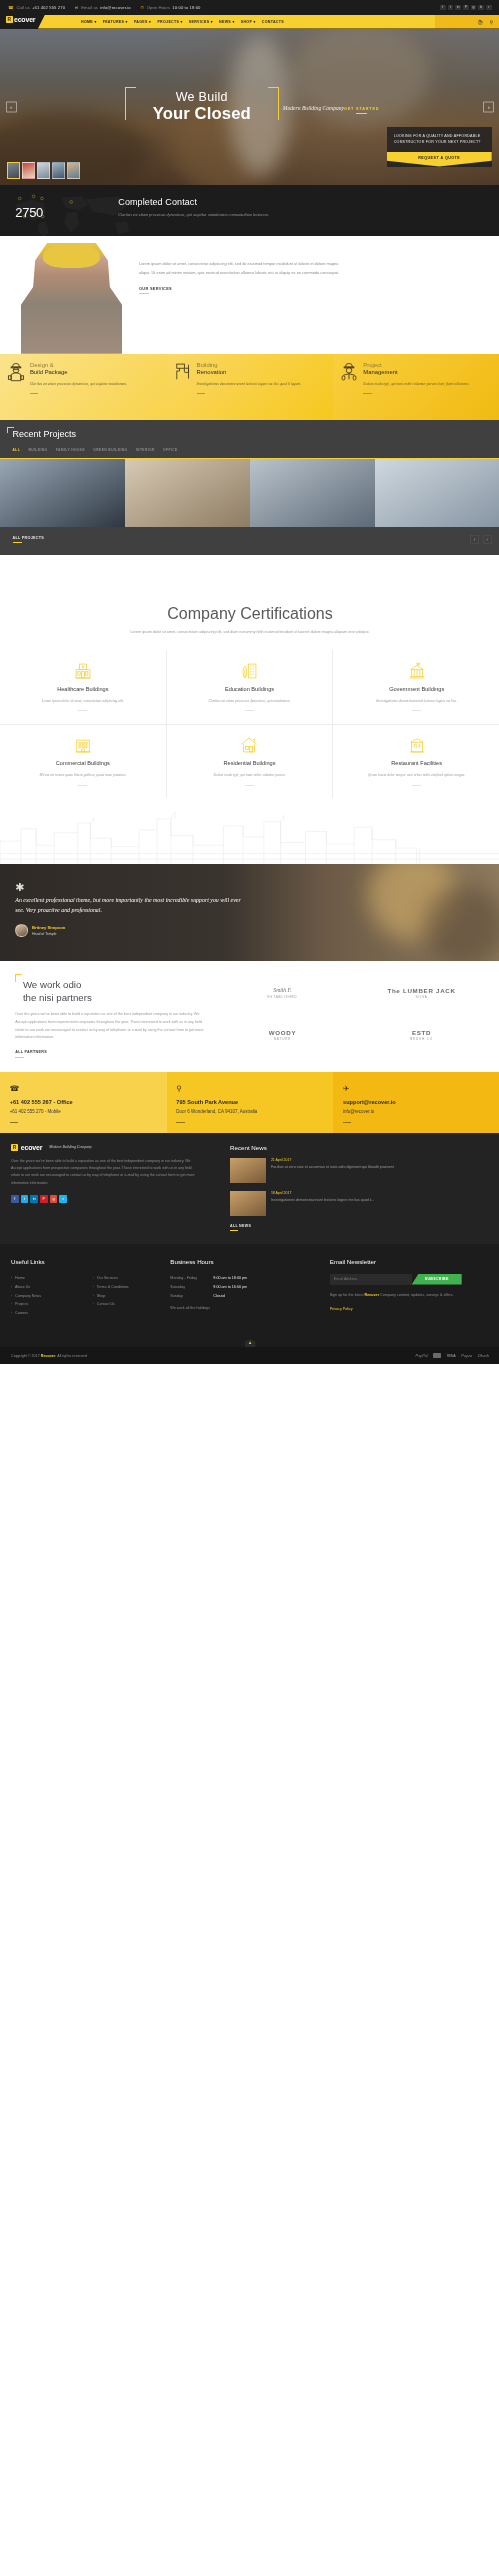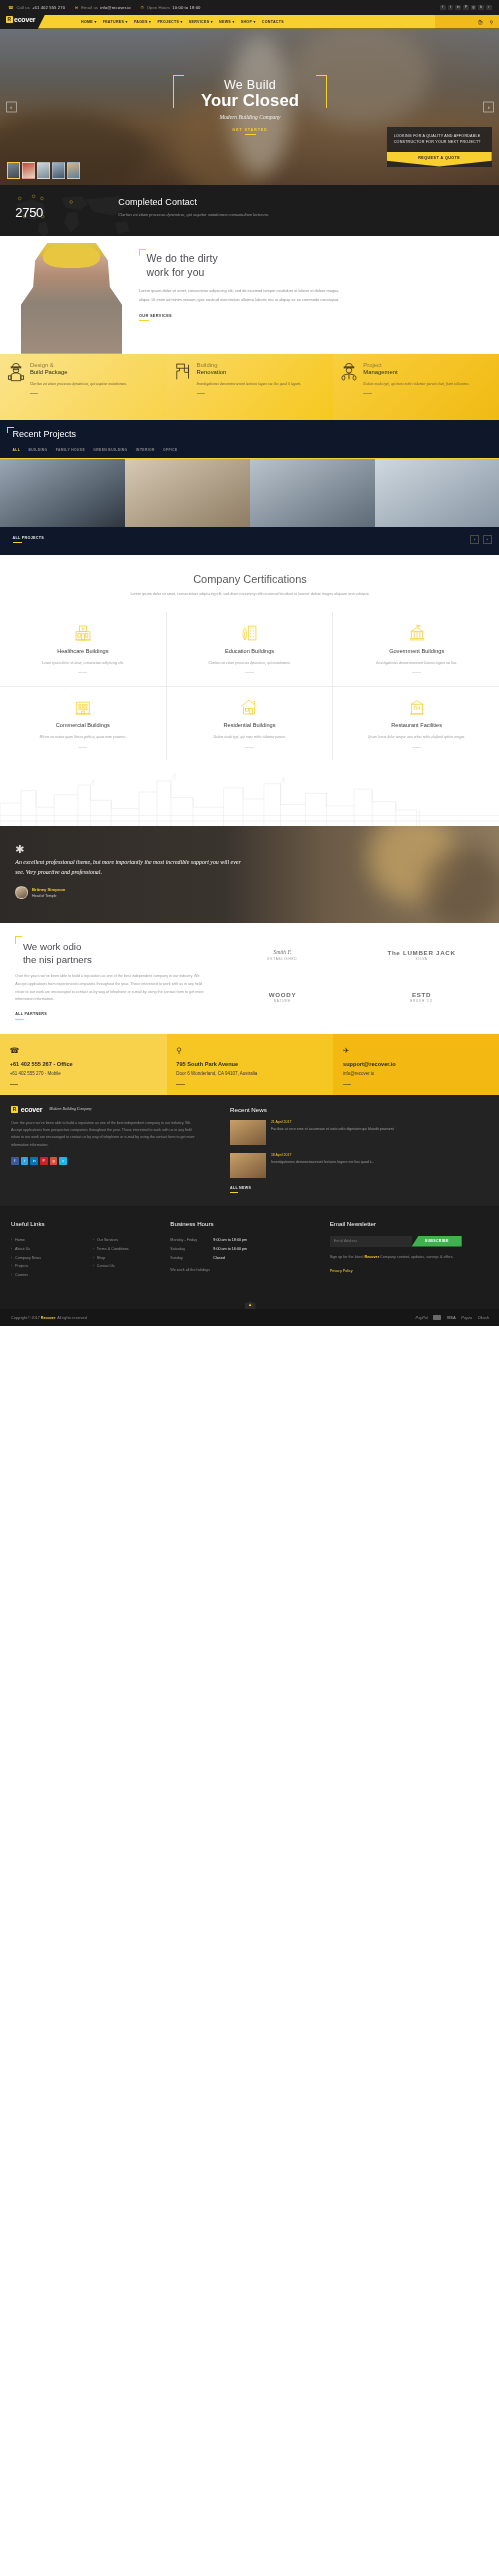--- a/index.html
+++ b/index.html
@@ -59,21 +59,21 @@
     background:
       radial-gradient(circle at 72% 38%, rgba(120,96,70,.55), transparent 55%),
       linear-gradient(180deg,#6b7078 0%, #5d5a54 35%, #6b5236 62%, #4a3524 100%);
   }
   .hero .blob{position:absolute;border-radius:50%;filter:blur(9.7px);opacity:.55;}
   .b1{width:139px;height:104px;left:291px;top:-7px;background:#8d8170;}
   .b2{width:180px;height:83px;left:-28px;top:83px;background:#3a2c1d;}
   .b3{width:104px;height:104px;left:173px;top:62px;background:#7a5c38;}
   .b4{width:62px;height:139px;left:229px;top:7px;background:#b9b2a6;opacity:.4;}
   .hero-inner {
-    position:absolute; inset:0; display:flex; flex-direction:column;
+    position:absolute; inset:0; display:flex; flex-direction:row;
     align-items:center; justify-content:center; text-align:center; color:#fff;
   }
   .hero-brackets{position:relative;padding:0 32px;}
   .hero-brackets:before,.hero-brackets:after{
     content:""; position:absolute; top:-2.8px; width:9.7px; height:32px;
     border-top:1.4px solid #f7cf2e;
   }
   .hero-brackets:before{left:4.2px;border-left:1.4px solid #f7cf2e;}
   .hero-brackets:after{right:4.2px;border-right:1.4px solid #f7cf2e;}
   .hero-l1{font-size:12.5px;font-weight:300;letter-spacing:0.3px;line-height:1.15;}
@@ -137,21 +137,21 @@
   .svc1{background:linear-gradient(135deg,#fbe38b,#f8d34b);}
   .svc2{background:linear-gradient(135deg,#fad863,#f6c81f);}
   .svc3{background:linear-gradient(135deg,#f9cf3e,#f0ba12);}
   .svc-ico{width:18px;flex:none;}
   .svc-h1{font-size:5.9px;color:#8d7d42;font-weight:300;line-height:1.25;}
   .svc-h2{font-size:5.9px;color:#2d2d2d;font-weight:400;line-height:1.25;}
   .svc-p{font-family:"Liberation Serif",serif;font-style:italic;font-size:3.7px;color:#6b5f33;line-height:2;margin-top:4.2px;}
   .svc-ul{width:8.3px;height:0.9px;background:#8d7d42;margin-top:4.2px;opacity:.7;}
 
   
-  .rp{background:#0f172a;padding:9.7px 0 0;position:relative;}
+  .rp{background:#404040;padding:9.7px 0 0;position:relative;}
   .rp-h{font-size:9px;color:#fff;font-weight:300;padding-left:12.5px;position:relative;}
   .rp-h:before{content:"";position:absolute;left:7px;top:-2.8px;width:5.6px;height:5.6px;border-top:1px solid #f7cf2e;border-left:1px solid #f7cf2e;}
   .rp-tabs{display:flex;gap:8.3px;padding:8.3px 0 6.2px 12.5px;}
   .rp-tabs a{font-size:3.3px;letter-spacing:0.4px;color:#8a8a8a;text-decoration:none;font-weight:bold;}
   .rp-tabs a.on{color:#f7cf2e;}
   .rp-line{height:0.7px;background:#f7cf2e;position:relative;}
   .rp-line:after{content:"";position:absolute;left:18px;top:0;border-left:3.5px solid transparent;border-right:3.5px solid transparent;border-top:3.5px solid #f7cf2e;}
   .rp-grid{display:flex;height:68px;}
   .rp-cell{flex:1;position:relative;overflow:hidden;}
   .g1{background:linear-gradient(150deg,#9aa7b4,#4e5a66 70%,#2f3740);}
@@ -159,21 +159,21 @@
   .g3{background:linear-gradient(150deg,#b9c3cc,#5d6a77);}
   .g4{background:linear-gradient(150deg,#cfd8df,#8795a3);}
   .rp-foot{display:flex;align-items:center;padding:8.3px 8.3px 11px 12.5px;}
   .rp-all{font-size:3.7px;color:#e4e4e4;font-weight:bold;letter-spacing:0.3px;}
   .rp-all .ul{width:9px;height:1px;background:#f7cf2e;margin-top:2.1px;}
   .rp-navs{margin-left:auto;display:flex;gap:3.5px;}
   .rp-nav{width:9px;height:9px;border:0.7px solid #4a4a4a;color:#bdbdbd;font-size:4.2px;display:flex;align-items:center;justify-content:center;}
 
   
   .cert{background:#fff;padding:18px 0 7px;text-align:center;}
-  .cert-h{font-size:11px;color:#5a5a5a;font-weight:300;}
+  .cert-h{font-size:16px;color:#5a5a5a;font-weight:300;margin-top:32px;}
   .cert-p{font-size:3.7px;color:#9a9a9a;line-height:2;margin:6.2px auto 0;width:291px;}
   .cert-grid{display:grid;grid-template-columns:repeat(3,1fr);margin-top:14px;}
   .cert-cell{padding:9.7px 4.2px 12.5px;border-right:0.7px solid #ececec;border-bottom:0.7px solid #ececec;}
   .cert-cell:nth-child(3n){border-right:none;}
   .cert-cell:nth-child(n+4){border-bottom:none;}
   .cert-ico{height:21px;display:flex;align-items:center;justify-content:center;}
   .cert-t{font-size:5.6px;color:#3a3a3a;line-height:1.4;margin-top:4.9px;}
   .cert-d{font-family:"Liberation Serif",serif;font-style:italic;font-size:3.6px;color:#9a9a9a;line-height:1.9;margin-top:4.2px;padding:0 15.3px;}
   .cert-ul{width:9px;height:0.9px;background:#e2e2e2;margin:5.6px auto 0;}
 
@@ -411,24 +411,20 @@
         <div class="ctr-txt">Claritas est etiam processus dynamicus, qui sequitur mutationem consuetudium lectorum.</div>
       </div>
     </div>
   </div>
 
   <div class="dirty">
     <div class="worker">
         <div class="helmet"></div>
       </div>
     <div class="dirty-txt">
-      <div class="brk">
-        <div class="dirty-h">We do the dirty</div>
-        <div class="dirty-h">work for you</div>
-      </div>
       <div class="dirty-p">Lorem ipsum dolor sit amet, consectetur adipiscing elit, sed do eiusmod tempor incididunt ut labore et dolore magna aliqua. Ut enim ad minim veniam, quis nostrud exercitation ullamco laboris nisi ut aliquip ex ea commodo consequat.</div>
       <div class="dirty-btn">
         <span>OUR SERVICES</span>
         <div class="ul"></div>
       </div>
     </div>
   </div>
 
   <div class="svc">
     <div class="svc-card svc1">

